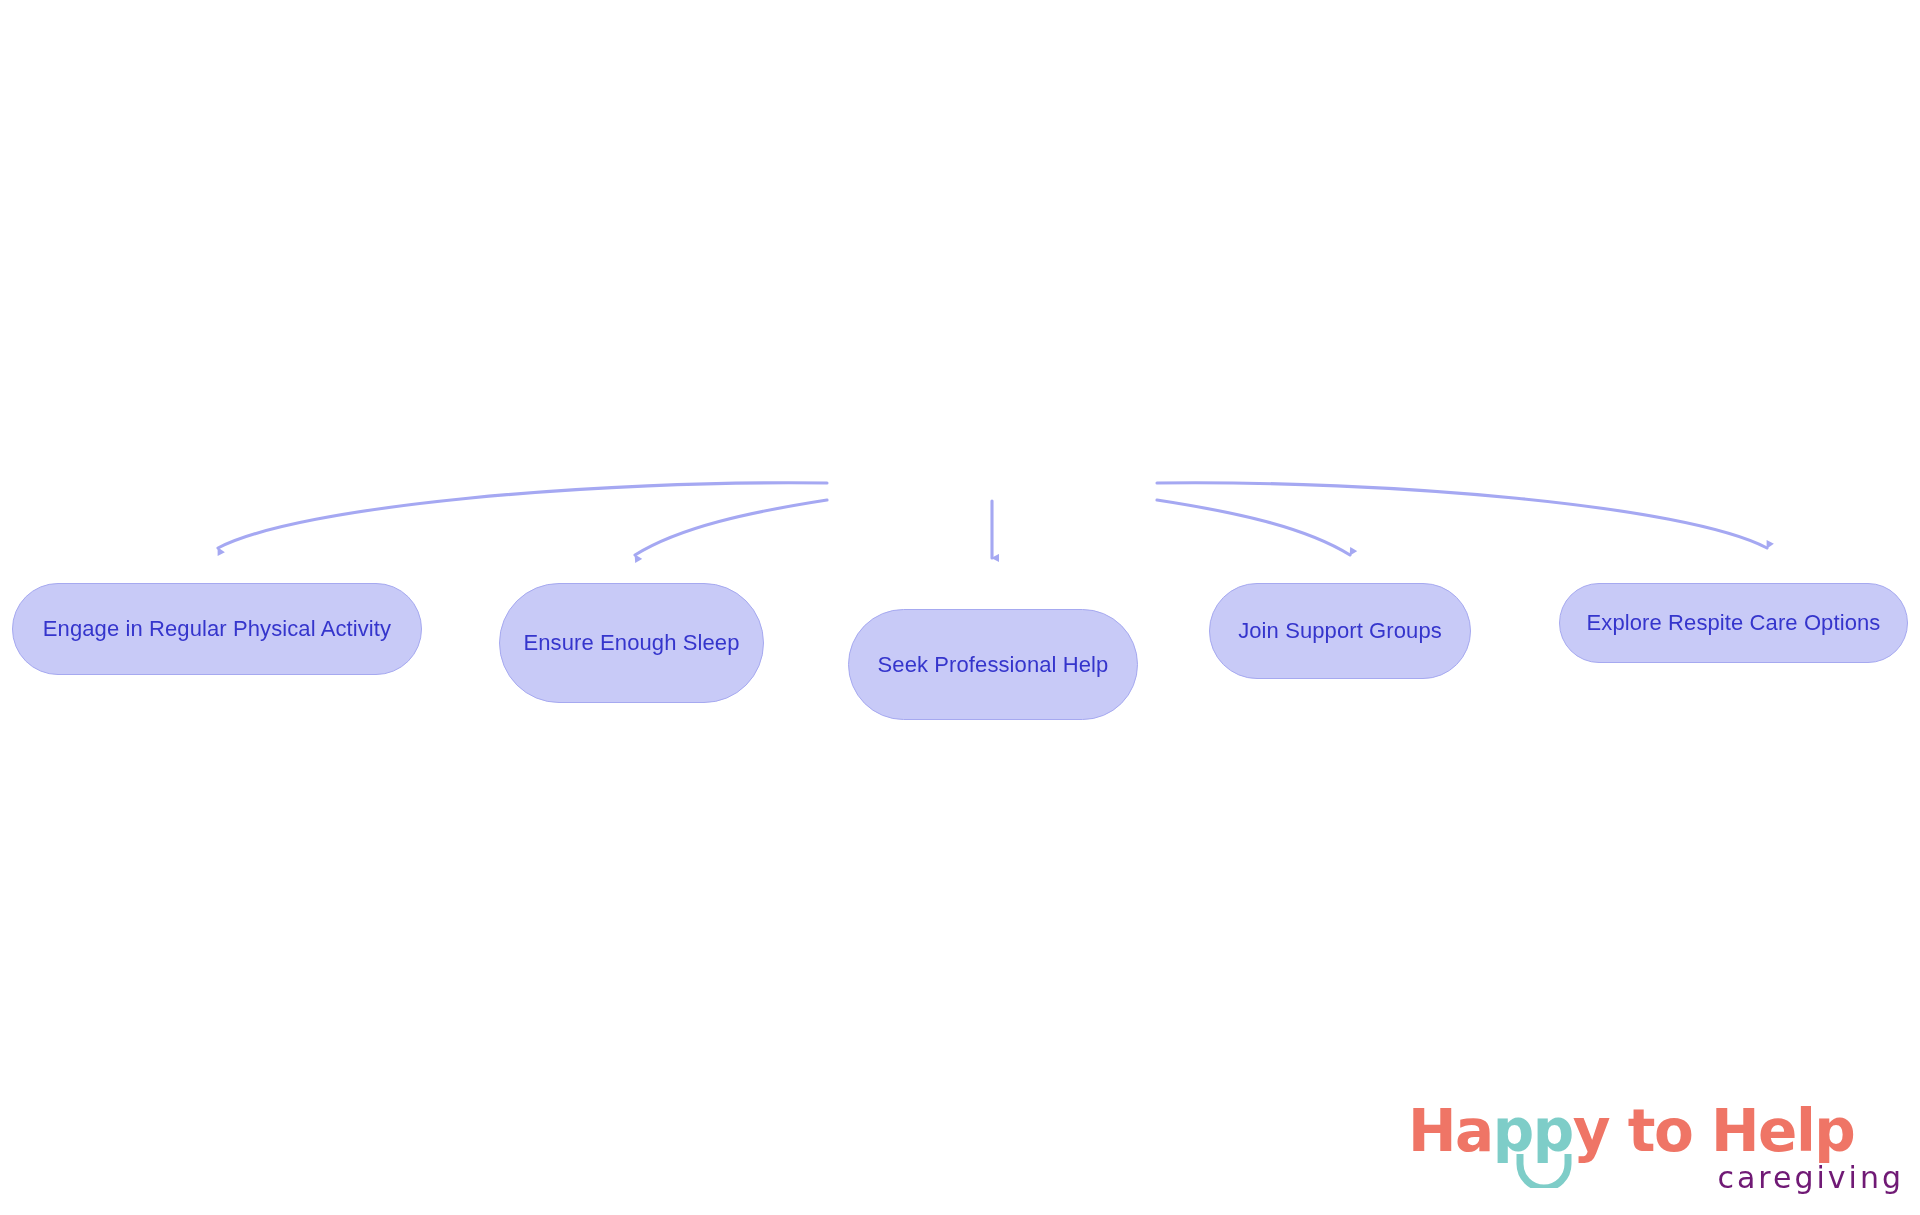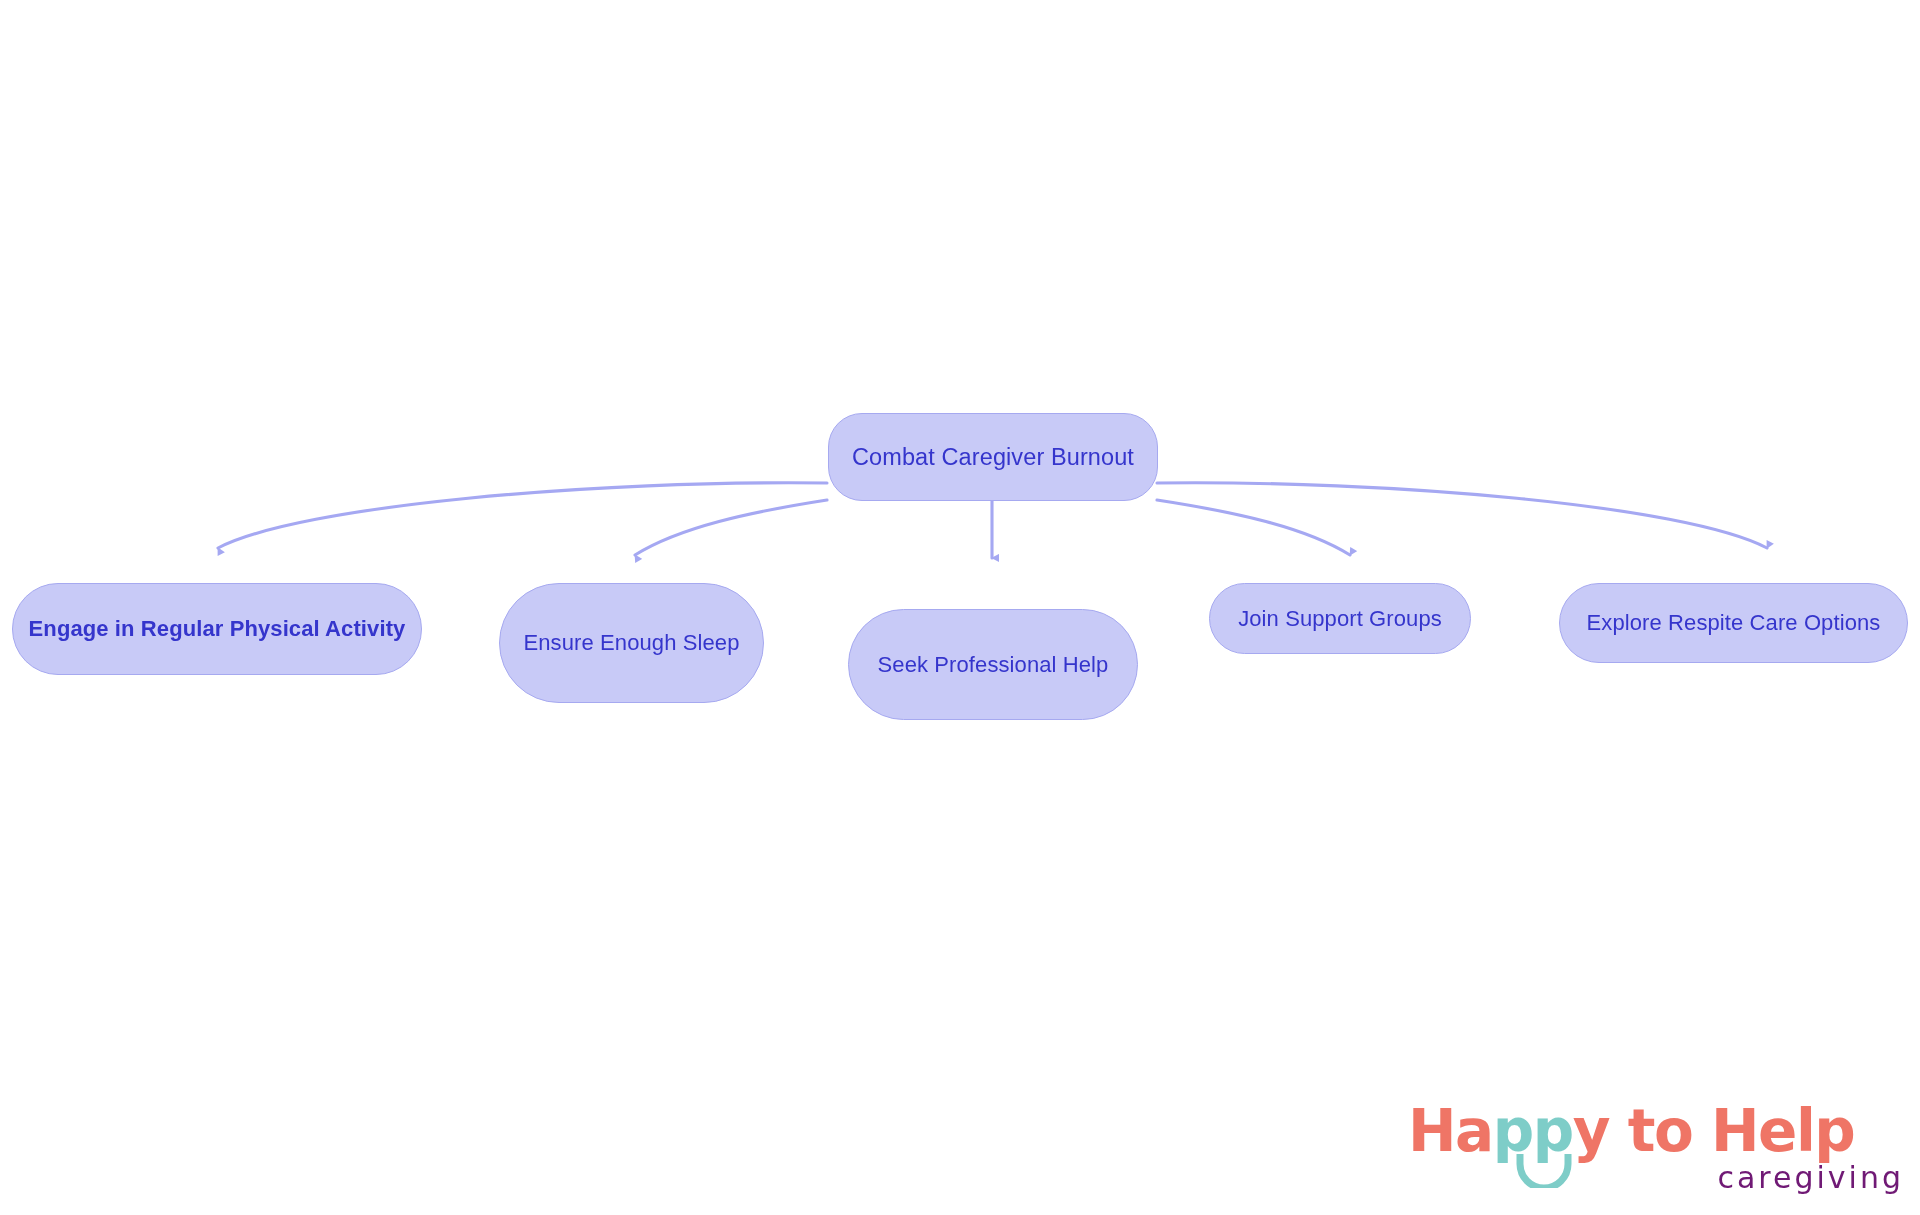--- a/index.html
+++ b/index.html
@@ -119,37 +119,34 @@
       <path d="M 827 500 C 750 512, 680 527, 635 555" marker-end="url(#arrowhead)"></path>
 
       <path d="M 992 501 L 992 558" marker-end="url(#arrowhead)"></path>
 
       <path d="M 1157 500 C 1235 512, 1305 527, 1350 555" marker-end="url(#arrowhead)"></path>
 
       <path d="M 1157 483 C 1385 480, 1685 505, 1767 548" marker-end="url(#arrowhead)"></path>
     </g>
   </svg>
 
-  <div class="node root" style="left:828px; top:413px; width:330px; height:88px;">
-    <span>Combat Caregiver Burnout</span>
-  </div>
 
-  <div class="node leaf" style="left:12px; top:583px; width:410px; height:92px;font-weight:bold;">
+  <div class="node leaf" style="left:12px; top:583px; width:410px; height:92px;">
     <span>Engage in Regular Physical Activity</span>
   </div>
 
   <div class="node leaf" style="left:499px; top:583px; width:265px; height:120px;">
     <span>Ensure Enough Sleep</span>
   </div>
 
   <div class="node leaf" style="left:848px; top:583px; width:290px; height:111px;margin-top:26px;">
     <span>Seek Professional Help</span>
   </div>
 
-  <div class="node leaf" style="left:1209px; top:583px; width:262px; height:71px;">
+  <div class="node leaf" style="left:1209px; top:583px; width:262px; height:96px;">
     <span>Join Support Groups</span>
   </div>
 
   <div class="node leaf" style="left:1559px; top:583px; width:349px; height:80px;">
     <span>Explore Respite Care Options</span>
   </div>
 
   <div id="logo">
     <div id="logo-wordmark"><span class="lg-coral">Ha</span><span class="lg-teal">pp</span><span class="lg-coral">y</span><span class="lg-coral"> to </span><span class="lg-coral">Help</span></div>
 

